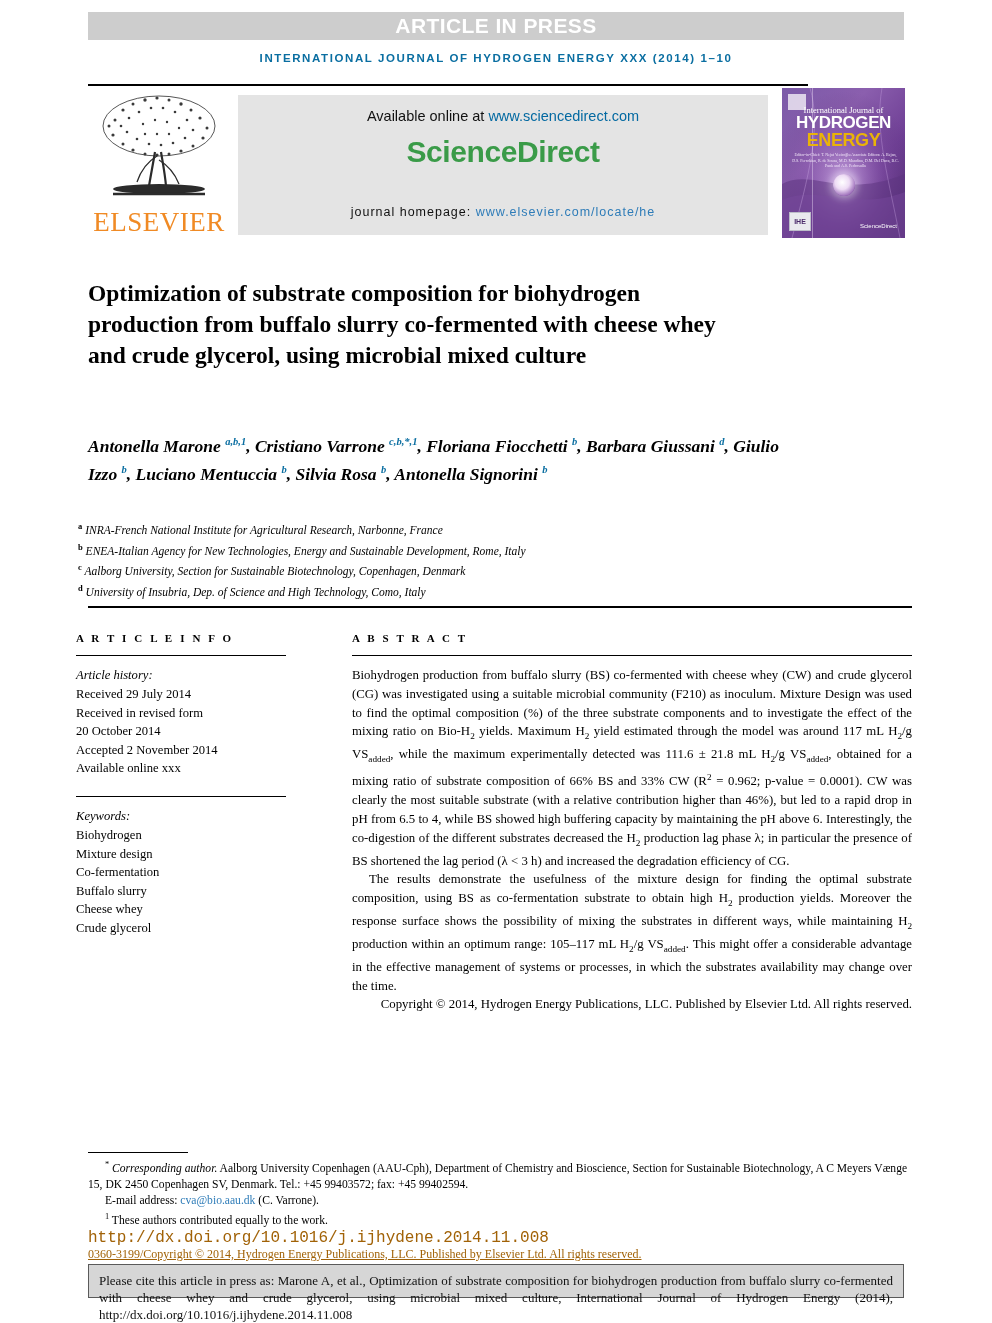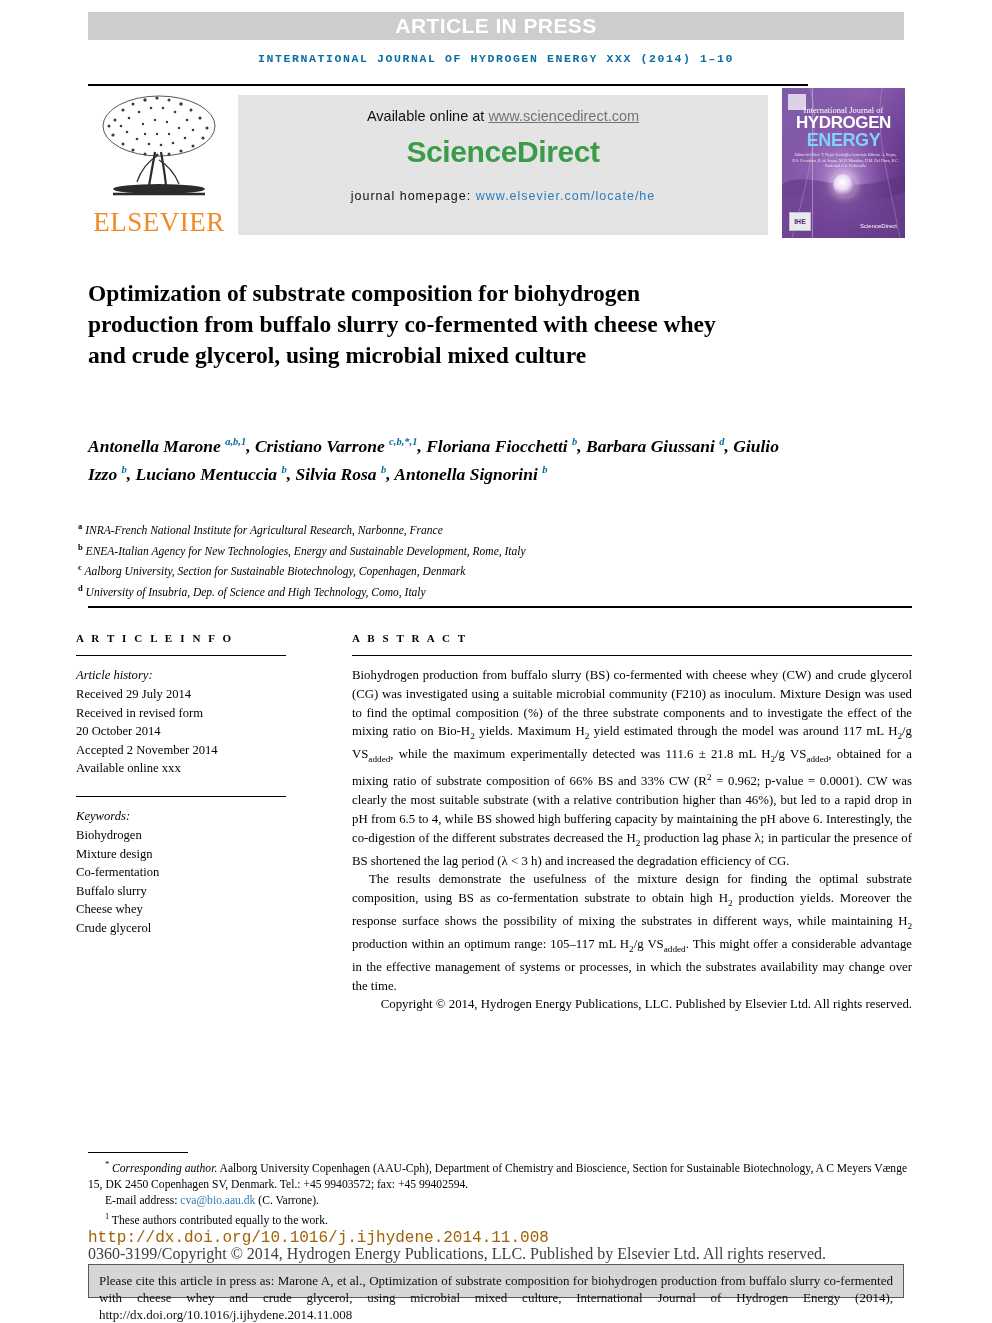--- a/index.html
+++ b/index.html
@@ -37,21 +37,21 @@
   }
 
   
   .running-head {
     position: absolute;
     left: 0;
     top: 52px;
     width: 992px;
     text-align: center;
     color: #0a6ea1;
-    font-family: Liberation Mono, monospace;
+    font-family: Liberation Sans, sans-serif;
     font-weight: bold;
     font-size: 11.5px;
     letter-spacing: 1.6px;
   }
 
   
   .rule-top {
     position: absolute;
     left: 88px;
     top: 84px;
@@ -97,35 +97,35 @@
     height: 140px;
     background: #e4e4e4;
     text-align: center;
   }
   .sd-avail {
     font-family: "Liberation Sans", sans-serif;
     font-size: 14.5px;
     color: #111;
     padding-top: 13px;
   }
-  .sd-avail .lnk { color: #737373; text-decoration: underline; }
+  .sd-avail .lnk { color: #0369a1; }
   .sd-logo {
     font-family: "Liberation Sans", sans-serif;
     font-weight: bold;
     font-size: 30px;
     color: #3a9b48;
     margin-top: 11px;
     letter-spacing: -0.4px;
   }
   .sd-home {
     font-family: "Liberation Sans", sans-serif;
     font-size: 12.5px;
     letter-spacing: 1px;
     color: #111;
-    margin-top: 20px;
+    margin-top: 36px;
   }
   .sd-home .lnk { color: #2e7cb8; }
 
   
   .cover {
     position: absolute;
     left: 694px;
     top: 0px;
     width: 123px;
     height: 150px;
@@ -143,21 +143,21 @@
     position: absolute; top: 26px; left: 0; right: 0;
     text-align: center;
     font-family: "Liberation Sans", sans-serif;
     font-weight: bold; font-size: 17px; color: #ffffff;
     line-height: 17px; letter-spacing: -0.4px;
   }
   .cover-txt3 {
     position: absolute; top: 43px; left: 0; right: 0;
     text-align: center;
     font-family: "Liberation Sans", sans-serif;
-    font-weight: bold; font-size: 18px; color: #7dd3fc;
+    font-weight: bold; font-size: 18px; color: #eab308;
     line-height: 18px; letter-spacing: -0.4px;
   }
   .cover-eds {
     position: absolute; top: 64px; left: 10px; right: 6px;
     text-align: center;
     font-family: "Liberation Serif", serif;
     font-size: 4px; color: #f0e4f7; line-height: 5.5px;
   }
   .cover-orb {
     position: absolute; left: 50%; top: 86px;
@@ -305,23 +305,24 @@
   .fn-indent { text-indent: 17px; }
   .lnk-blue { color: #2e7cb8; }
   .doi-line {
     font-family: Liberation Mono, monospace;
     font-size: 16px;
     color: #a16207;
     margin-top: 1px;
   }
   .issn-line {
     font-family: "Liberation Serif", serif;
-    font-size: 16px;
-    color: #404040;
+    font-size: 12px;
+    color: #a16207;
     margin-top: 2px;
+    text-decoration: underline;
   }
 
   
   .cite-box {
     position: absolute;
     left: 88px;
     top: 1264px;
     width: 816px;
     height: 34px;
     background: #d6d6d6;

